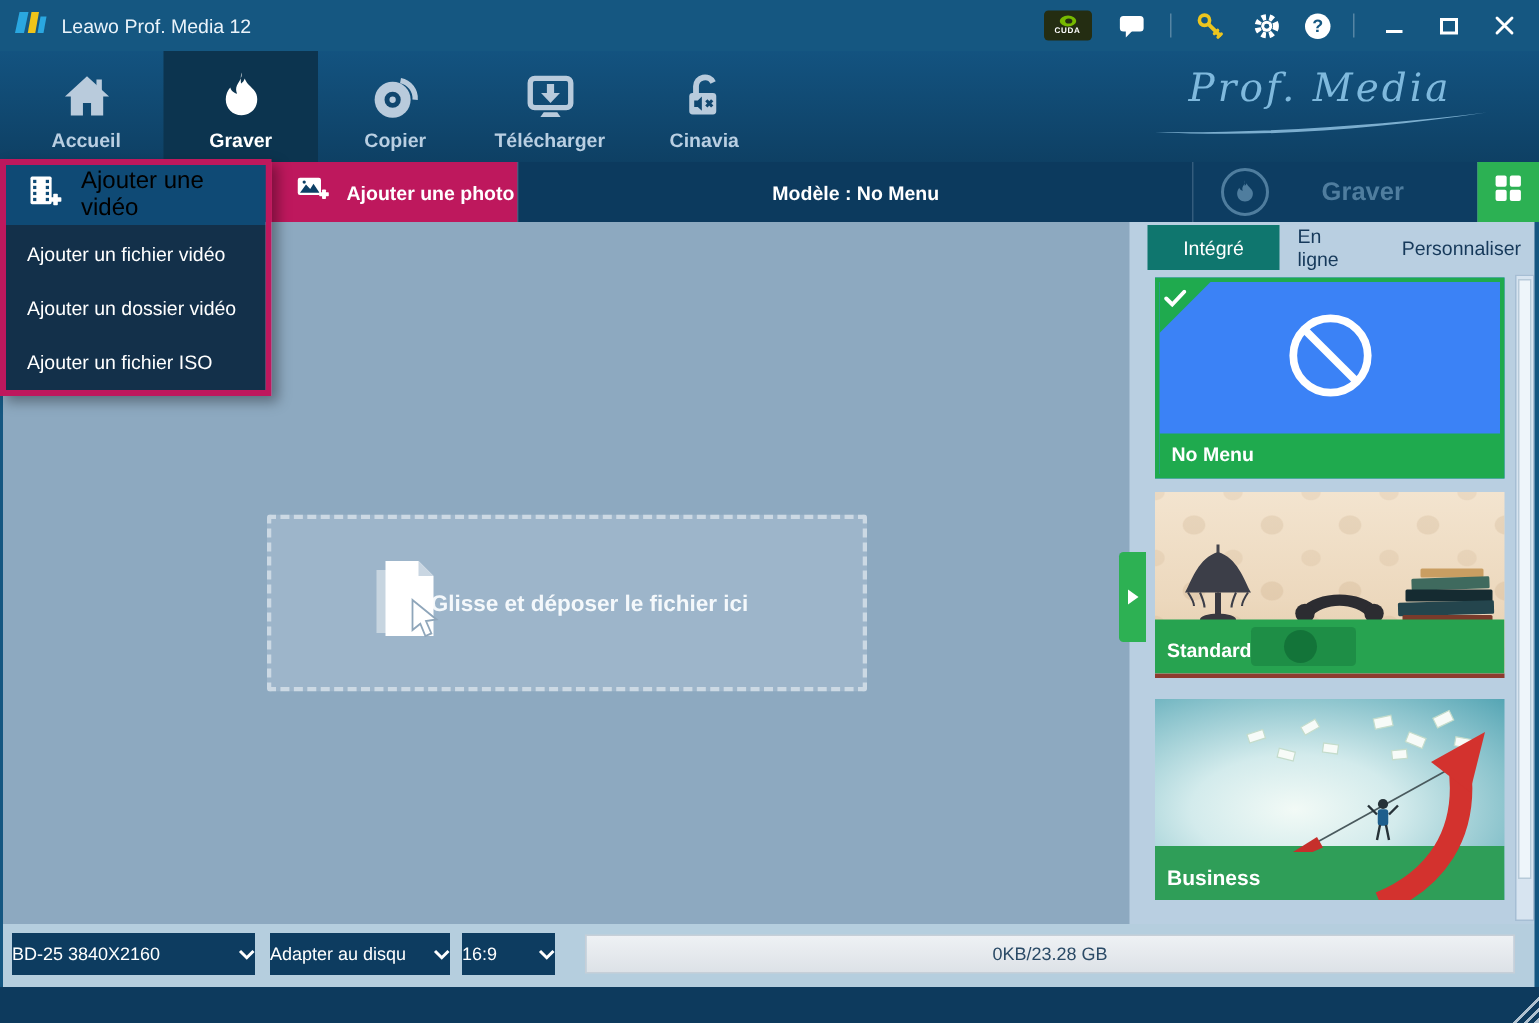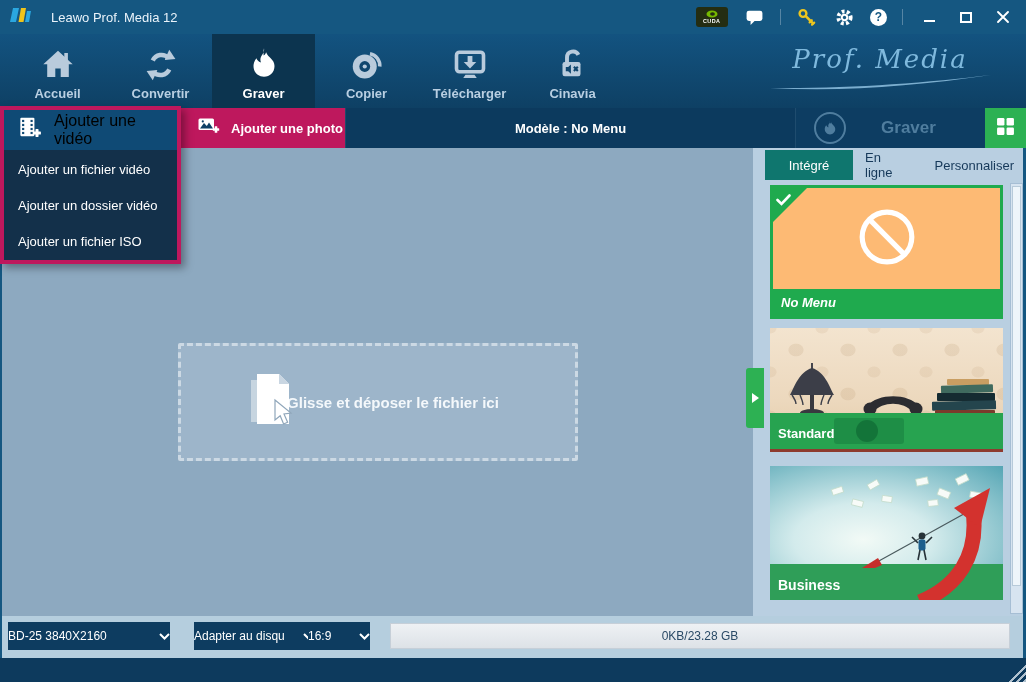--- a/index.html
+++ b/index.html
@@ -4,21 +4,21 @@
 <style>
   * { margin:0; padding:0; box-sizing:border-box; }
   html,body { background:#3a3a3a; }
   .window {
     position:relative; width:1026px; height:682px; overflow:hidden;
     font-family:"Liberation Sans", sans-serif; background:#8da9c0; cursor:default;
   }
   
   .titlebar { position:absolute; left:0; top:0; width:100%; height:34px;
     background:#155781; display:flex; align-items:center; justify-content:space-between; padding:0 12px 0 10px; }
-  .tb-left { display:flex; align-items:center; gap:19px; }
+  .tb-left { display:flex; align-items:center; gap:9px; }
   .app-title { color:#eaf3fa; font-size:13px; }
   .tb-right { display:flex; align-items:center; gap:15px; }
   .tb-sep { width:1px; height:16px; background:rgba(255,255,255,.28); }
   .cuda-badge { width:32px; height:20px; background:#242d12; border-radius:3px;
     display:flex; flex-direction:column; align-items:center; justify-content:center; line-height:1; }
   .cuda-badge .cuda-text { color:#fff; font-size:6px; font-weight:bold; letter-spacing:.5px; transform:scale(.9); }
   .help-circle { display:inline-block; width:17px; height:17px; border-radius:50%; background:#fff;
     color:#155781; font-weight:bold; font-size:12px; line-height:17px; text-align:center; }
   .win-btn { display:flex; align-items:center; justify-content:center; width:22px; height:22px; }
   .min-glyph { width:11px; height:2px; background:#fff; margin-top:8px; }
@@ -61,21 +61,21 @@
   .dz-icon { position:absolute; left:64px; top:26px; z-index:2; }
   .expand-tab { position:absolute; left:746px; top:368px; width:18px; height:60px; background:#2db153;
     border-radius:3px 0 0 3px; display:flex; align-items:center; justify-content:center; z-index:6; }
   .expand-arrow { width:0; height:0; border-top:5px solid transparent; border-bottom:5px solid transparent; border-left:7px solid #fff; }
   
   .panel { position:absolute; left:753px; top:148px; width:273px; height:468px; background:#b9cfe1; }
   .panel-tabs { display:flex; height:30px; margin-top:2px; align-items:stretch; padding-left:12px; }
   .ptab { display:flex; align-items:center; justify-content:center; font-size:13px; color:#16395a; padding:0 12px; }
   .ptab.active { background:#0f766e; color:#fff; min-width:88px; }
   .tpl-card { position:absolute; left:17px; width:233px; overflow:hidden; }
-  .card-nomenu { top:37px; height:134px; border:3px solid #1faa4e; background:#fdba74;font-style:italic; }
+  .card-nomenu { top:37px; height:134px; border:3px solid #1faa4e; background:#3b82f6; }
   .nm-body { height:97px; display:flex; align-items:center; justify-content:center; }
   .nm-label, .tpl-label { position:absolute; left:0; bottom:0; width:100%; height:27px; line-height:27px;
     padding-left:8px; background:#1faa4e; color:#fff; font-size:13px; font-weight:bold; }
   .sel-corner { position:absolute; left:0; top:0; width:0; height:0;
     border-top:34px solid #1faa4e; border-right:34px solid transparent; }
   .sel-check { position:absolute; left:3px; top:4px; }
   
   .card-standard { top:180px; height:124px; border-bottom:3px solid #8e3b2f;
     background:linear-gradient(180deg,#f3e4cf 0%,#ecd8bd 60%,#e3cba9 100%); }
   .card-standard .pattern { position:absolute; inset:0;
@@ -96,21 +96,21 @@
   .biz-art { position:absolute; inset:0; }
   .biz-label { position:absolute; left:8px; bottom:7px; color:#fff; font-size:14px; font-weight:bold; z-index:2; }
   
   .pscroll { position:absolute; right:3px; top:35px; width:13px; height:431px; background:#d7e4f0; border:1px solid #a6bed4; }
   .pscroll .thumb { position:absolute; left:1px; top:2px; width:9px; height:400px; background:#eef5fa; border:1px solid #b7cad9; }
   
   .bottombar { position:absolute; left:0; top:616px; width:100%; height:42px; background:#b5cede; }
   .dd { position:absolute; top:6px; height:28px; background:#0d3c60; color:#fff; font-size:12px;
     display:flex; align-items:center; justify-content:space-between; padding:0 0; }
   .dd1 { left:8px; width:162px; }
-  .dd2 { left:180px; width:120px;margin-left:14px; }
+  .dd2 { left:180px; width:120px; }
   .dd3 { left:308px; width:62px; }
   .progress { position:absolute; left:390px; top:7px; width:620px; height:26px;
     background:linear-gradient(#eef1f4,#dde2e7); border:1px solid #c6cfd8;
     text-align:center; line-height:24px; color:#2a4a66; font-size:12px; }
   
   .statusbar { position:absolute; left:0; top:658px; width:100%; height:24px; background:#0d3a5d; }
   .grip { position:absolute; right:0; bottom:0; width:18px; height:18px;
     background:repeating-linear-gradient(135deg, transparent 0 3px, rgba(230,238,245,.75) 3px 5px);
     clip-path:polygon(100% 0, 100% 100%, 0 100%); }
   .edge { position:absolute; top:148px; height:510px; width:3px; background:#155781; z-index:5; }
@@ -180,31 +180,20 @@
 
   <div class="navbar">
     <div class="nav-tab">
       <span class="nic">
         <svg width="38" height="36" viewBox="0 0 24 24" fill="currentColor">
             <rect x="16.2" y="4" width="2.4" height="5"></rect>
             <path d="M12 2.5 L2.2 11.5 h2.6 v8.5 h5.4 v-5.6 h3.6 v5.6 h5.4 v-8.5 h2.6 Z"></path>
           </svg>
       </span>
       <span class="nlabel">Accueil</span>
-    </div>
-    <div class="nav-tab">
-      <span class="nic">
-        <svg width="38" height="36" viewBox="0 0 24 24" fill="currentColor">
-            <path d="M6.5 9 A6.5 6.5 0 0 1 17 7.2" fill="none" stroke="currentColor" stroke-width="3"></path>
-            <polygon points="17.5,1.8 21.6,8 14.4,8.6"></polygon>
-            <path d="M17.5 15 A6.5 6.5 0 0 1 7 16.8" fill="none" stroke="currentColor" stroke-width="3"></path>
-            <polygon points="6.5,22.2 2.4,16 9.6,15.4"></polygon>
-          </svg>
-      </span>
-      <span class="nlabel">Convertir</span>
     </div>
     <div class="nav-tab active">
       <span class="nic">
         <svg width="36" height="38" viewBox="0 0 24 24" fill="currentColor">
             <path d="M12 1.5c.6 3.2-2.4 4.8-2.4 7.6 0 1.1.5 1.9.5 1.9S7.6 10.5 7 8.2C5.8 9.6 5 11.4 5 13.4 5 17.7 8.1 20.5 12 20.5s7-2.8 7-7.1c0-4.6-4.1-5.3-5.6-9.2-.4 1.6-1.6 2.2-1.6 2.2S11.4 3.8 12 1.5z"></path>
           </svg>
       </span>
       <span class="nlabel">Graver</span>
     </div>
     <div class="nav-tab">

